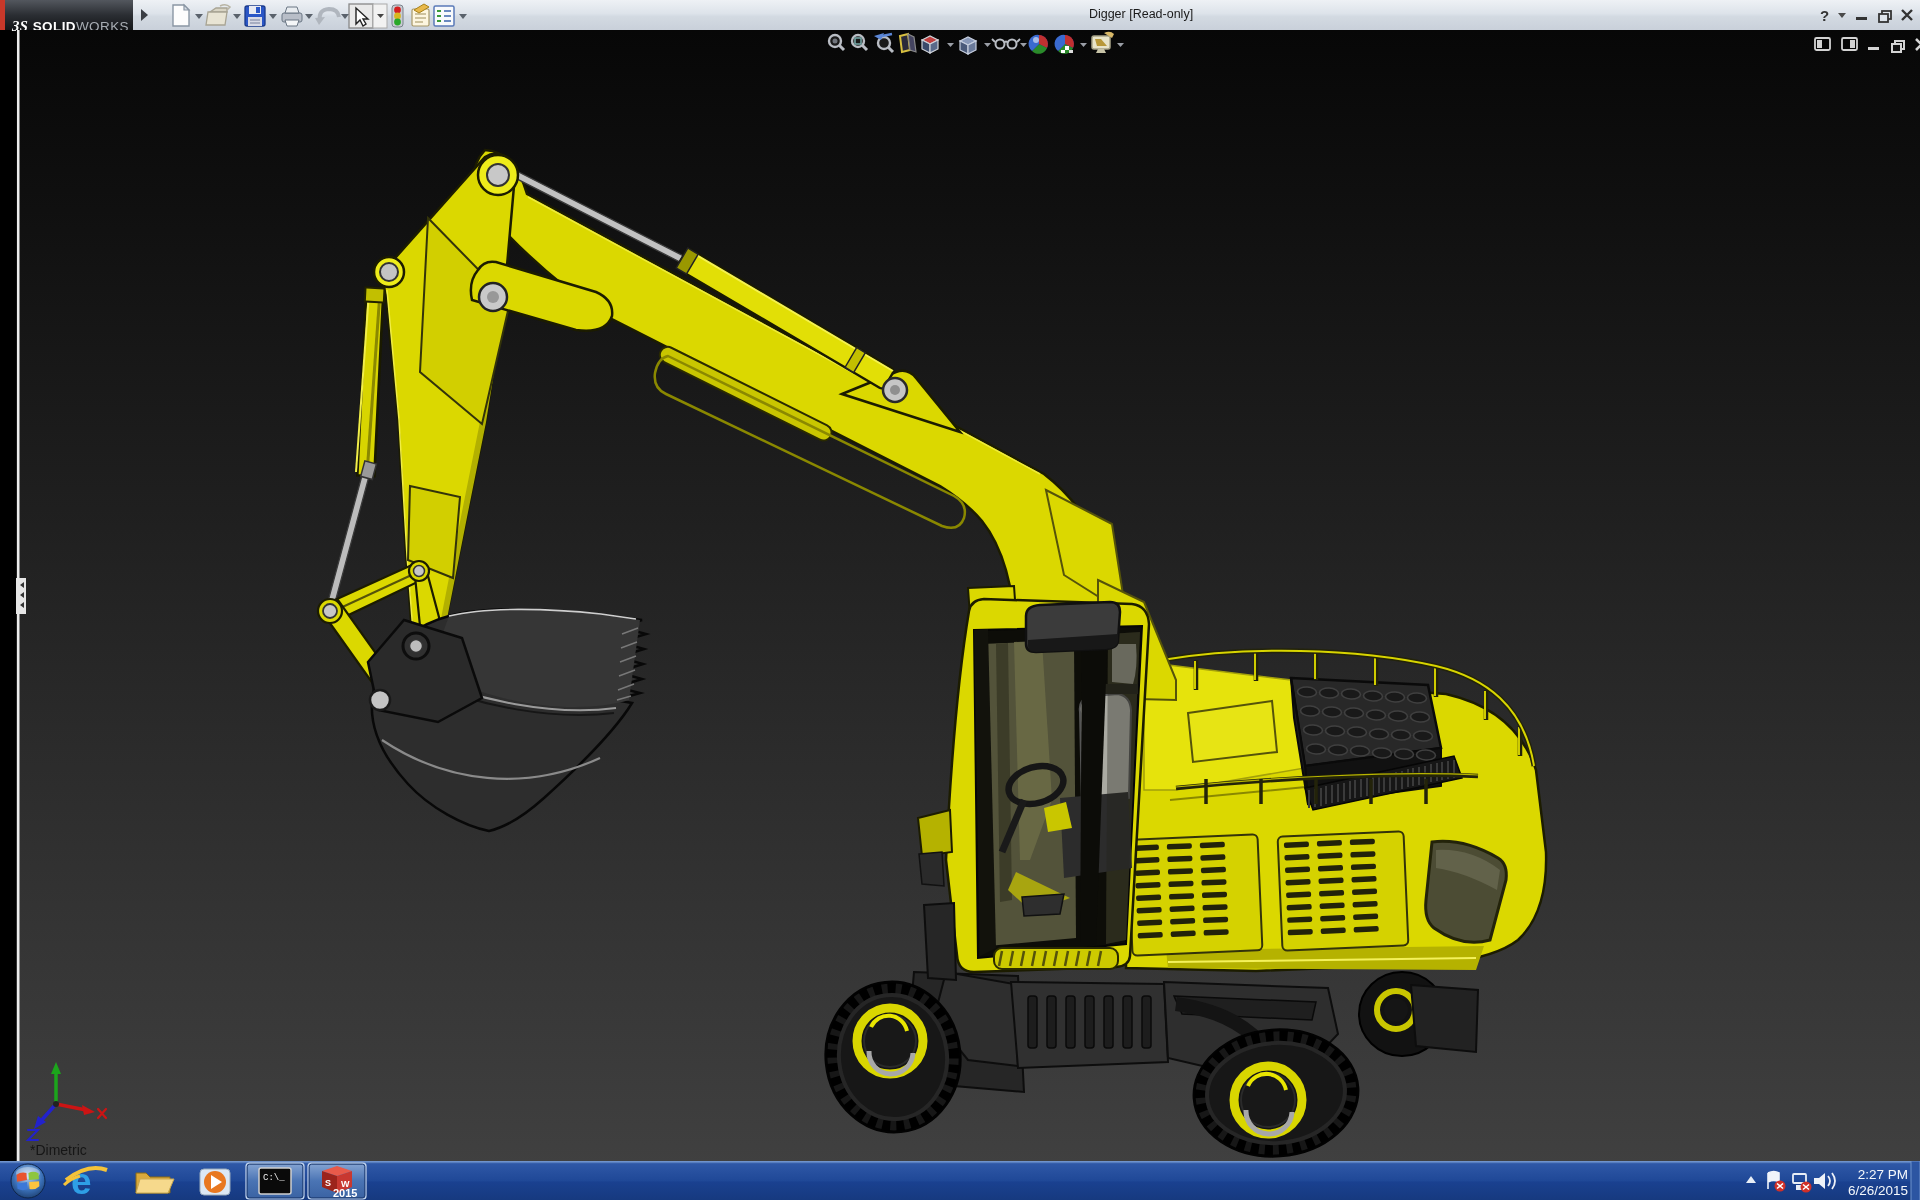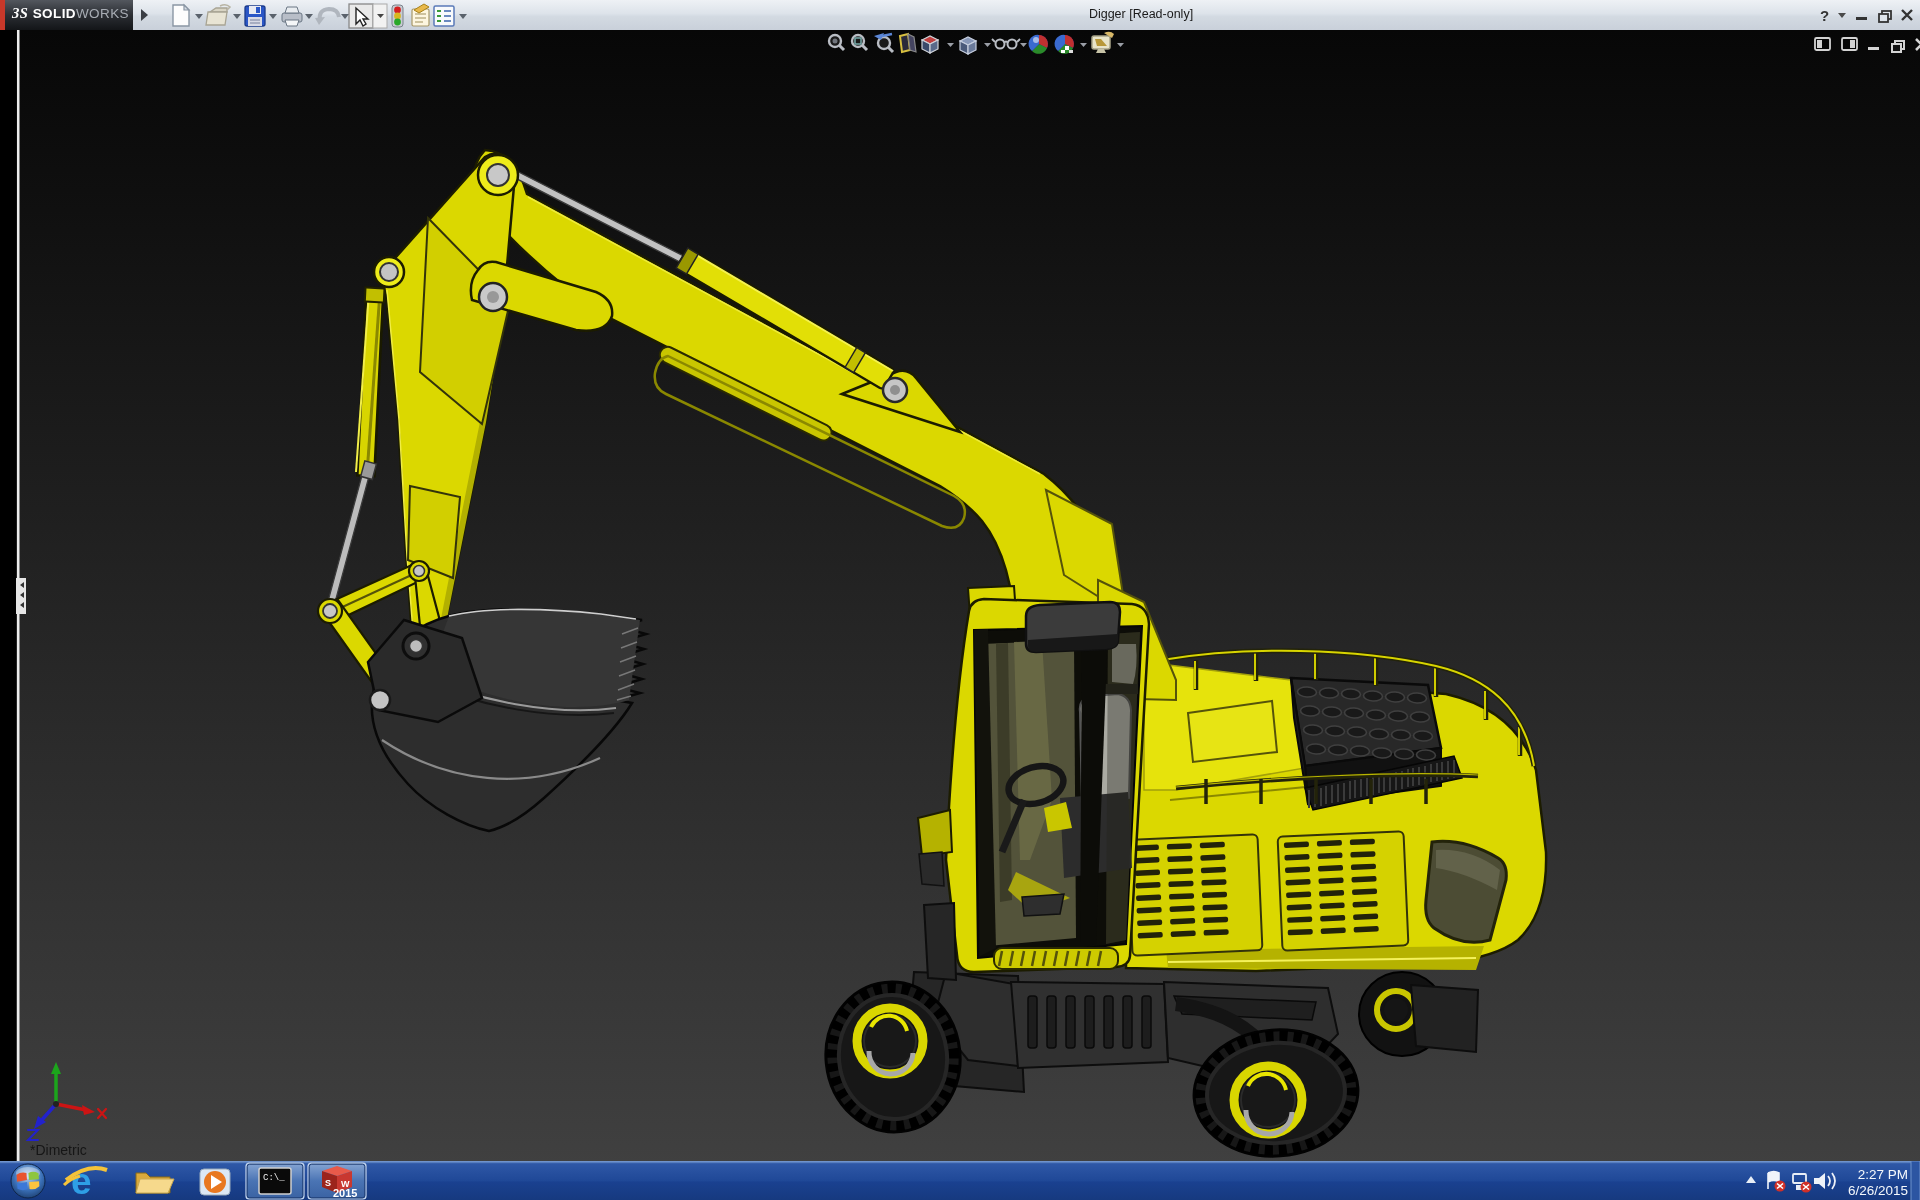--- a/index.html
+++ b/index.html
@@ -1,19 +1,19 @@
 <!DOCTYPE html>
 <html><head><meta charset="utf-8"><title>d</title><style>
 *{margin:0;padding:0;box-sizing:border-box}
 body{width:1920px;height:1200px;overflow:hidden;font-family:"Liberation Sans",sans-serif;position:relative;background:#000}
 #tbar{position:absolute;top:0;left:0;width:1920px;height:30px}
 #vp{position:absolute;top:30px;left:16px;width:1920px;height:1155px;background:linear-gradient(#070707,#414141)}
 #tk{position:absolute;top:1161px;left:0;width:1920px;height:39px}
 .ttl{position:absolute;top:7px;left:0;width:2282px;text-align:center;font-size:12.5px;color:#1a1a1a}
-.logo{position:absolute;top:5px;left:12px;color:#fff;font-size:14.5px;font-weight:bold;letter-spacing:0.4px}
+.logo{position:absolute;top:18px;left:12px;color:#fff;font-size:14.5px;font-weight:bold;letter-spacing:0.4px}
 .dim{position:absolute;left:14px;top:1112px;font-size:14px;color:#161616}
 </style></head><body>
 <div id="tbar">
 <svg width="1920" height="30" style="position:absolute;top:0;left:0">
 <defs>
         <linearGradient id="tbg" x1="0" y1="0" x2="0" y2="1">
           <stop offset="0" stop-color="#eef1f5"></stop>
           <stop offset="0.45" stop-color="#dde3ea"></stop>
           <stop offset="0.55" stop-color="#d3dae2"></stop>
           <stop offset="1" stop-color="#c9d0da"></stop>

